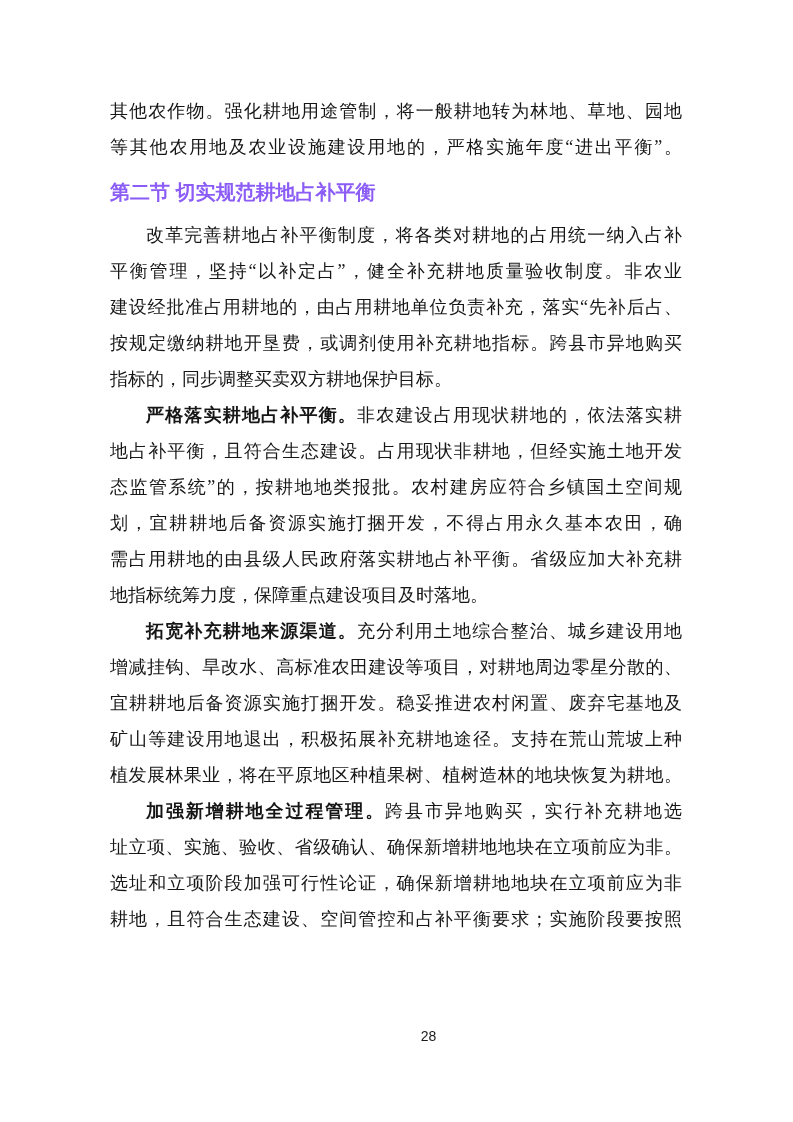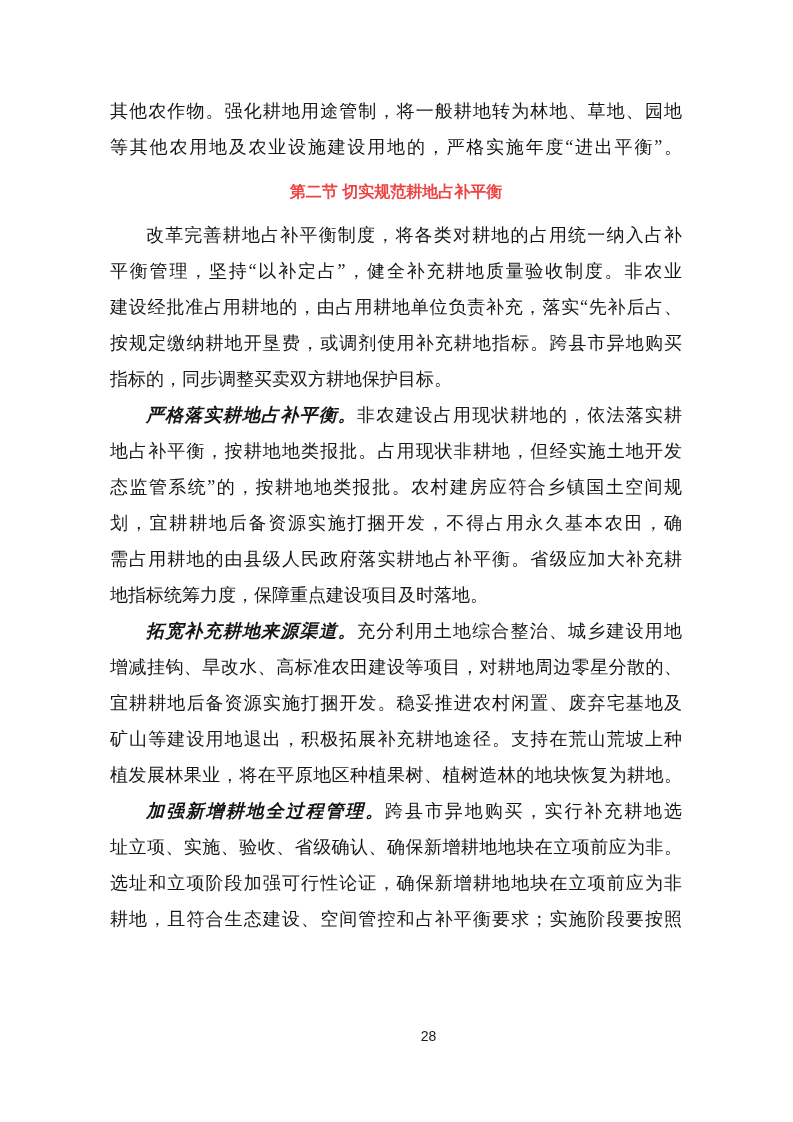--- a/index.html
+++ b/index.html
@@ -33,31 +33,30 @@
   }
   .line.just {
     text-align-last: justify;
   }
   .line.indent {
     text-indent: 2em;
   }
   .lead {
     font-weight: 700;
     font-family: "Liberation Sans", "DejaVu Sans", sans-serif;
-    font-style: italic;
   }
   .heading {
     height: 36px;
     line-height: 36px;
     margin: 9px 0 7px 0;
-    font-size: 16px;
+    font-size: 20px;
     font-weight: 700;
-    text-align: center;
+    text-align: left;
     font-family: "Liberation Sans", "DejaVu Sans", sans-serif;
-    color: #ef4444;
+    color: #8b5cf6;
   }
   .pageno {
     position: absolute;
     left: 0;
     top: 1028px;
     width: 100%;
     text-align: center;
     font-size: 14px;
     font-family: "Liberation Sans", "DejaVu Sans", sans-serif;
     color: #1a1a1a;
@@ -77,21 +76,21 @@
 
     <div class="line just indent">改革完善耕地占补平衡制度，将各类对耕地的占用统一纳入占补</div>
     <div class="line just">平衡管理，坚持“以补定占”，健全补充耕地质量验收制度。非农业</div>
     <div class="line just">建设经批准占用耕地的，由占用耕地单位负责补充，落实“先补后占、</div>
     <div class="line just">按规定缴纳耕地开垦费，或调剂使用补充耕地指标。跨县市异地购买</div>
     <div class="line">指标的，同步调整买卖双方耕地保护目标。</div>
 
     <div class="line just indent">
       <span class="lead">严格落实耕地占补平衡。</span><span>非农建设占用现状耕地的，依法落实耕</span>
     </div>
-    <div class="line just">地占补平衡，按耕地地类报批。占用现状非耕地，但经实施土地开发</div>
+    <div class="line just">地占补平衡，且符合生态建设。占用现状非耕地，但经实施土地开发</div>
     <div class="line just">态监管系统”的，按耕地地类报批。农村建房应符合乡镇国土空间规</div>
     <div class="line just">划，宜耕耕地后备资源实施打捆开发，不得占用永久基本农田，确</div>
     <div class="line just">需占用耕地的由县级人民政府落实耕地占补平衡。省级应加大补充耕</div>
     <div class="line">地指标统筹力度，保障重点建设项目及时落地。</div>
 
     <div class="line just indent">
       <span class="lead">拓宽补充耕地来源渠道。</span><span>充分利用土地综合整治、城乡建设用地</span>
     </div>
     <div class="line just">增减挂钩、旱改水、高标准农田建设等项目，对耕地周边零星分散的、</div>
     <div class="line just">宜耕耕地后备资源实施打捆开发。稳妥推进农村闲置、废弃宅基地及</div>

